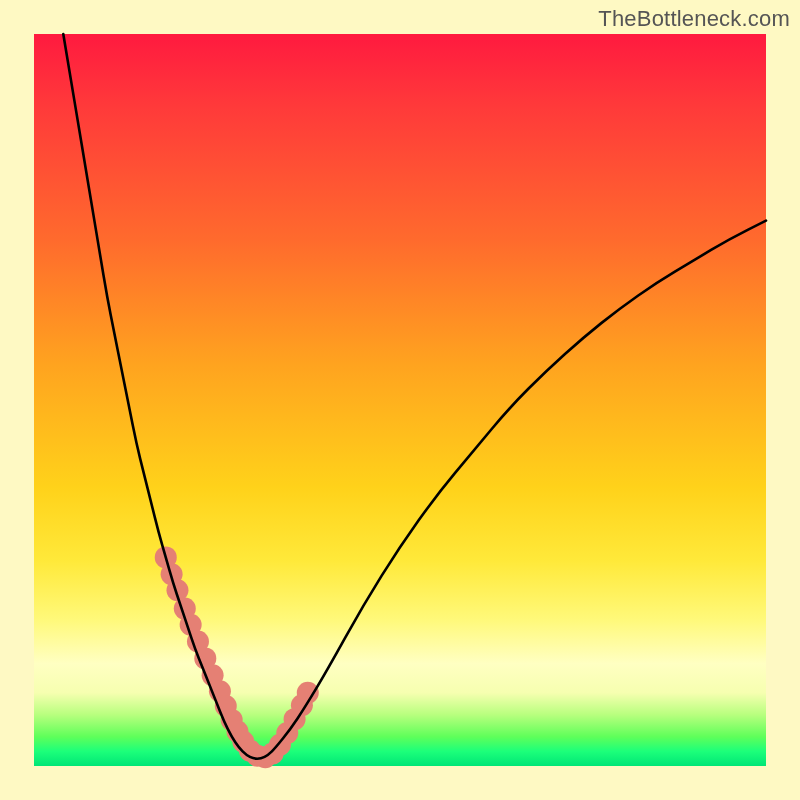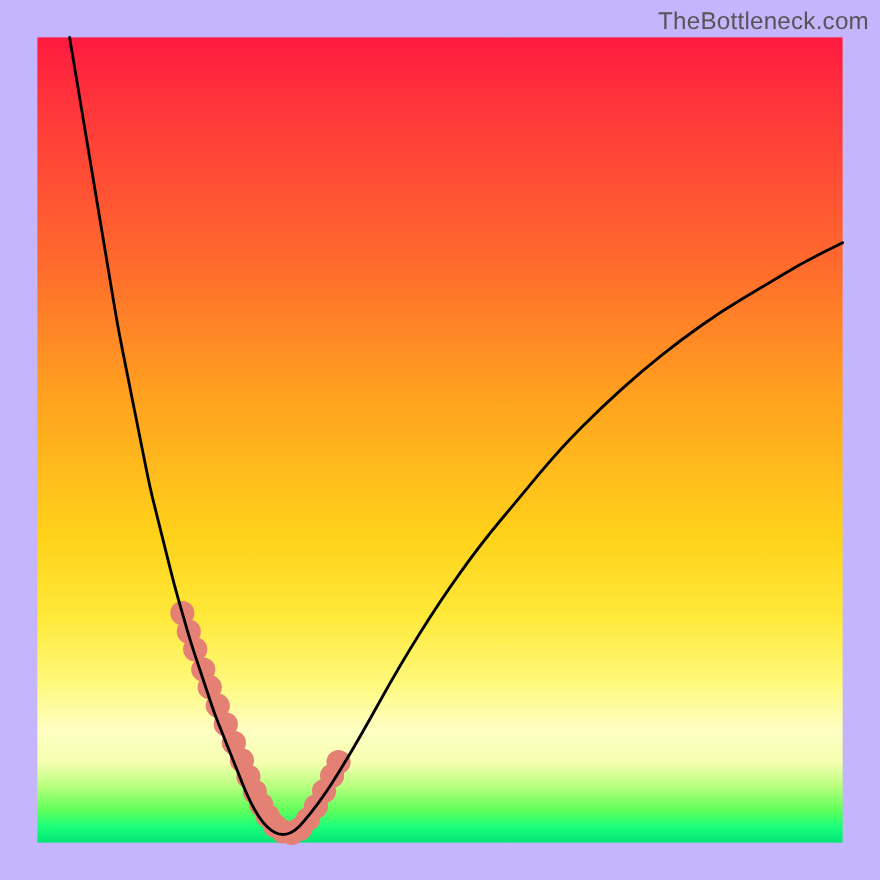--- a/index.html
+++ b/index.html
@@ -8,21 +8,21 @@
     width: 800px;
     height: 800px;
     overflow: hidden;
     background: #000;
     font-family: Arial, Helvetica, sans-serif;
   }
   .frame {
     position: relative;
     width: 800px;
     height: 800px;
-    background: #c4b5fd;
+    background: #fef9c3;
   }
   .plot {
     position: absolute;
     left: 34px;
     top: 34px;
     width: 732px;
     height: 732px;
     
     background: linear-gradient(
       to bottom,

